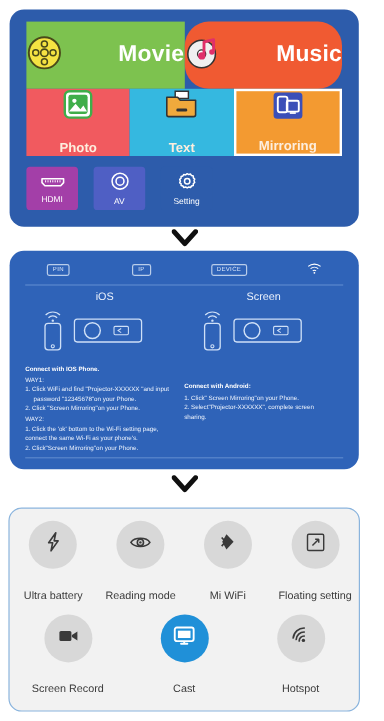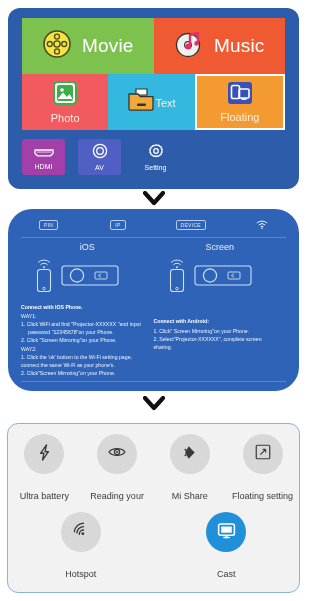--- a/index.html
+++ b/index.html
@@ -17,28 +17,28 @@
     width: 291px; height: 181px;
     background: #2d5cab;
     border-radius: 12px;
     padding: 10px 14px 8px 14px;
   }
   .tile-grid { width: 100%; }
   .row-top { display: flex; height: 56px; }
   .row-mid { display: flex; height: 56px; margin-top: 0px; }
   .tile {
     position: relative;
-    display: flex; align-items: center; justify-content: center;
-    color: #ffffff; overflow: hidden;
+    display: flex; align-items: center; justify-content: space-between;
+    color: #ffffff; overflow: hidden; font-weight: bold;
   }
   .tile-movie { flex: 1; background: #7dc24f; gap: 10px; }
-  .tile-music { flex: 1; background: #f05a32; gap: 10px; }
+  .tile-music { flex: 1; background: #f05a32; gap: 10px; border-radius: 20px; }
   .tile-big-label { font-size: 19px; color: #ffffff; letter-spacing: .2px; }
   .tile-photo { flex: 1; background: #f15a5f; flex-direction: column; }
-  .tile-text  { flex: 1; background: #35b8e0; flex-direction: row; }
+  .tile-text  { flex: 1; background: #35b8e0; flex-direction: column; }
   .tile-mirroring {
     flex: 1; background: #f39a31; flex-direction: column;
     border: 2px solid #ffffff;
   }
   .tile-small-label { font-size: 11px; color: #fdeede; margin-top: 2px; }
 
   .row-bottom { display: flex; gap: 13px; margin-top: 9px; }
   .srcbtn {
     width: 43px; height: 36px; border-radius: 3px;
     display: flex; flex-direction: column;
@@ -55,21 +55,21 @@
     text-align: center; color: #101010;
     font-size: 18px; line-height: 18px; font-weight: bold;
   }
   .arrow svg { display: inline-block; }
 
   
   .panel-mirror {
     position: absolute; left: 8px; top: 209px;
     width: 291px; height: 182px;
     background: #2f63b8;
-    border-radius: 24px;
+    border-radius: 12px;
     padding: 9px 13px;
     color: #ffffff;
   }
   .badgebar { display: flex; align-items: center; height: 14px; }
   .badge {
     border: 1px solid #b9cdea; border-radius: 2px;
     font-size: 5px; letter-spacing: .3px;
     padding: 1px 4px; color: #dce8fa;
   }
   .badge-pin { margin-left: 18px; }
@@ -180,21 +180,21 @@
 
         <div class="tile tile-mirroring">
           <span>
             <svg width="26" height="24" viewBox="0 0 26 24">
               <rect x="1" y="1" width="24" height="22" rx="3" fill="#3b4fb8"></rect>
               <rect x="4.5" y="4.5" width="8" height="13" rx="1.8" fill="none" stroke="#ffffff" stroke-width="1.6"></rect>
               <rect x="12" y="8" width="10" height="9" rx="1.2" fill="none" stroke="#ffffff" stroke-width="1.6"></rect>
               <rect x="14.5" y="17.5" width="5" height="1.4" fill="#ffffff"></rect>
             </svg>
           </span>
-          <span class="tile-small-label">Floating</span>
+          <span class="tile-small-label">Mirroring</span>
         </div>
       </div>
 
       <div class="row-bottom">
         <div class="srcbtn srcbtn-hdmi">
           <span>
             <svg width="22" height="11" viewBox="0 0 22 11">
               <path d="M2 3 h18 v3.2 l-2.4 2.6 H4.4 L2 6.2 Z" fill="none" stroke="#ffffff" stroke-width="1.3" stroke-linejoin="round"></path>
               <g stroke="#ffffff" stroke-width="0.8">
                 <line x1="5" y1="4.2" x2="5" y2="6"></line>
@@ -360,78 +360,89 @@
       <div class="cc-item">
         <div class="cc-circle">
           <span>
             <svg width="20" height="20" viewBox="0 0 24 24">
               <path d="M2.5 12 C6 6.5 18 6.5 21.5 12 C18 17.5 6 17.5 2.5 12 Z" fill="none" stroke="#3a3a3a" stroke-width="1.6"></path>
               <circle cx="12" cy="12" r="3.1" fill="none" stroke="#3a3a3a" stroke-width="1.6"></circle>
               <circle cx="12" cy="12" r="1.2" fill="#3a3a3a"></circle>
             </svg>
           </span>
         </div>
-        <span class="cc-label">Reading your</span>
+        <span class="cc-label">Reading mode</span>
       </div>
 
       <div class="cc-item">
         <div class="cc-circle">
           <span>
             <svg width="19" height="19" viewBox="0 0 24 24">
               <path d="M11 4 L18.5 12 L11 20 L6.5 12 Z" fill="#3a3a3a"></path>
               <path d="M6 7.5 L10 12 L6 16.5" fill="none" stroke="#3a3a3a" stroke-width="1.8" stroke-linejoin="round"></path>
             </svg>
           </span>
         </div>
-        <span class="cc-label">Mi Share</span>
+        <span class="cc-label">Mi WiFi</span>
       </div>
 
       <div class="cc-item">
         <div class="cc-circle">
           <span>
             <svg width="18" height="18" viewBox="0 0 24 24">
               <rect x="3" y="3" width="18" height="18" rx="1.5" fill="none" stroke="#3a3a3a" stroke-width="1.6"></rect>
               <path d="M8.5 15.5 L15.5 8.5" stroke="#3a3a3a" stroke-width="1.6"></path>
               <path d="M15.5 8.5 h-4 M15.5 8.5 v4" stroke="#3a3a3a" stroke-width="1.6"></path>
             </svg>
           </span>
         </div>
         <span class="cc-label">Floating setting</span>
       </div>
 
     </div>
 
     <div class="cc-row">
 
+      <div class="cc-item">
+        <div class="cc-circle">
+          <span>
+            <svg width="20" height="20" viewBox="0 0 24 24">
+              <rect x="3" y="7" width="12" height="10" rx="1.6" fill="#3a3a3a"></rect>
+              <path d="M15.5 11 L21 7.5 v9 L15.5 13 Z" fill="#3a3a3a"></path>
+            </svg>
+          </span>
+        </div>
+        <span class="cc-label">Screen Record</span>
+      </div>
+
+      <div class="cc-item">
+        <div class="cc-circle active">
+          <span>
+            <svg width="21" height="21" viewBox="0 0 24 24">
+              <rect x="3" y="4.5" width="18" height="13" rx="2" fill="none" stroke="#ffffff" stroke-width="1.8"></rect>
+              <rect x="6" y="7.5" width="12" height="7" fill="#ffffff"></rect>
+              <path d="M9 20 h6" stroke="#ffffff" stroke-width="1.8" stroke-linecap="round"></path>
+              <path d="M12 17.5 v2.5" stroke="#ffffff" stroke-width="1.8"></path>
+            </svg>
+          </span>
+        </div>
+        <span class="cc-label">Cast</span>
+      </div>
 
       <div class="cc-item">
         <div class="cc-circle">
           <span>
             <svg width="20" height="20" viewBox="0 0 24 24">
               <path d="M4 14 A11 11 0 0 1 15 4" fill="none" stroke="#3a3a3a" stroke-width="1.7" stroke-linecap="round"></path>
               <path d="M7 15.5 A8 8 0 0 1 15 8" fill="none" stroke="#3a3a3a" stroke-width="1.7" stroke-linecap="round"></path>
               <path d="M10 17 A5 5 0 0 1 15 12" fill="none" stroke="#3a3a3a" stroke-width="1.7" stroke-linecap="round"></path>
               <circle cx="14.2" cy="16.4" r="1.7" fill="#3a3a3a"></circle>
             </svg>
           </span>
         </div>
         <span class="cc-label">Hotspot</span>
       </div>
 
-      <div class="cc-item">
-        <div class="cc-circle active">
-          <span>
-            <svg width="21" height="21" viewBox="0 0 24 24">
-              <rect x="3" y="4.5" width="18" height="13" rx="2" fill="none" stroke="#ffffff" stroke-width="1.8"></rect>
-              <rect x="6" y="7.5" width="12" height="7" fill="#ffffff"></rect>
-              <path d="M9 20 h6" stroke="#ffffff" stroke-width="1.8" stroke-linecap="round"></path>
-              <path d="M12 17.5 v2.5" stroke="#ffffff" stroke-width="1.8"></path>
-            </svg>
-          </span>
-        </div>
-        <span class="cc-label">Cast</span>
-      </div>
-
 
     </div>
   </div>
 
 </div>
 
 </body></html>

